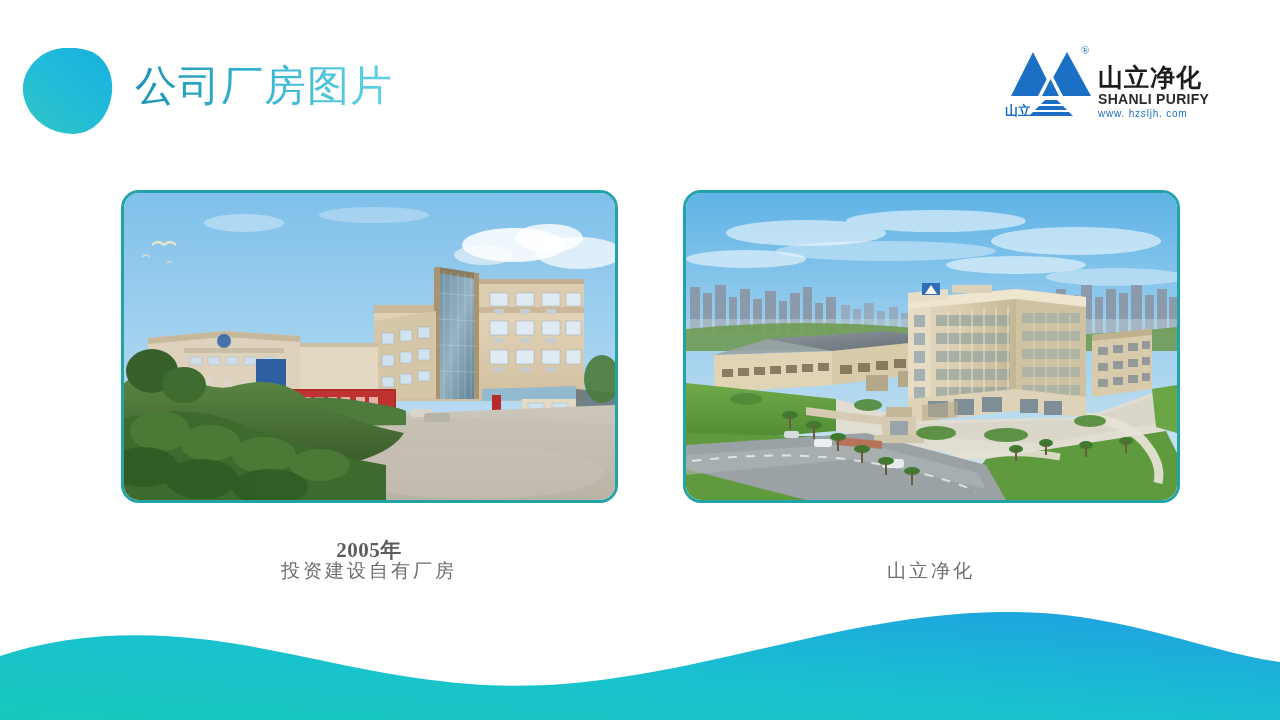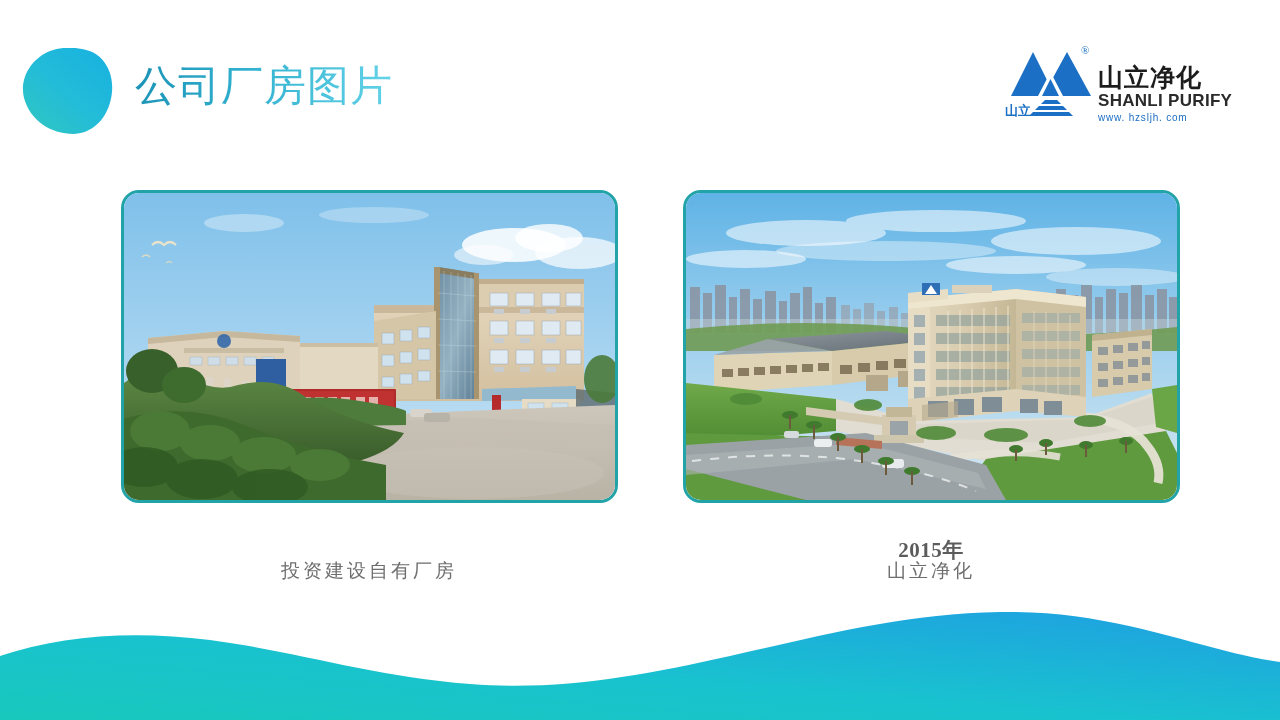--- a/index.html
+++ b/index.html
@@ -80,21 +80,21 @@
   .logo-cn {
     font-size: 25px;
     font-weight: bold;
     letter-spacing: 1px;
     color: #1c1c1c;
     line-height: 1.05;
     font-family: "Liberation Sans", "DejaVu Sans", sans-serif;
     white-space: nowrap;
   }
   .logo-en {
-    font-size: 17px;
+    font-size: 14px;
     font-weight: bold;
     letter-spacing: 0.3px;
     color: #2a2a2a;
     line-height: 1.15;
     margin-top: 1px;
     white-space: nowrap;
     font-family: "Liberation Sans", sans-serif;
   }
   .logo-url {
     font-size: 10px;
@@ -602,22 +602,22 @@
       <g fill="#4f8a38" opacity="0.9">
         <ellipse cx="182" cy="212" rx="14" ry="6"></ellipse>
         <ellipse cx="250" cy="240" rx="20" ry="7"></ellipse>
         <ellipse cx="320" cy="242" rx="22" ry="7"></ellipse>
         <ellipse cx="404" cy="228" rx="16" ry="6"></ellipse>
         <ellipse cx="60" cy="206" rx="16" ry="6"></ellipse>
       </g>
     </svg>
   </div>
 
+  <div class="caption cap-left cap-year">2005年</div>
   <div class="caption cap-left cap-desc">投资建设自有厂房</div>
-  <div class="caption cap-right cap-year">2015年</div>
   <div class="caption cap-right cap-desc">山立净化</div>
 
   <svg class="wave" viewBox="0 0 1280 130" preserveAspectRatio="none">
     <defs>
       <linearGradient id="waveGrad" x1="0" y1="1" x2="1" y2="0">
         <stop offset="0%" stop-color="#18c8bc"></stop>
         <stop offset="45%" stop-color="#19c2cf"></stop>
         <stop offset="100%" stop-color="#1f9fe2"></stop>
       </linearGradient>
     </defs>

